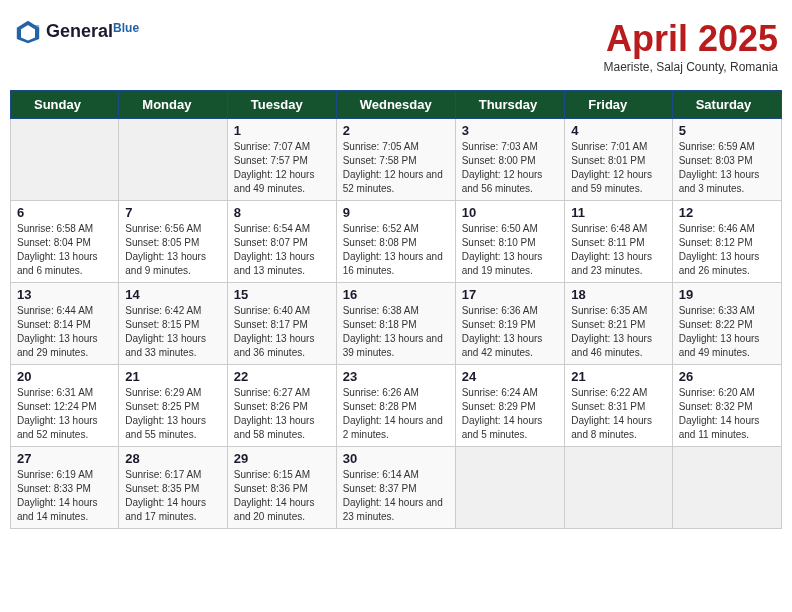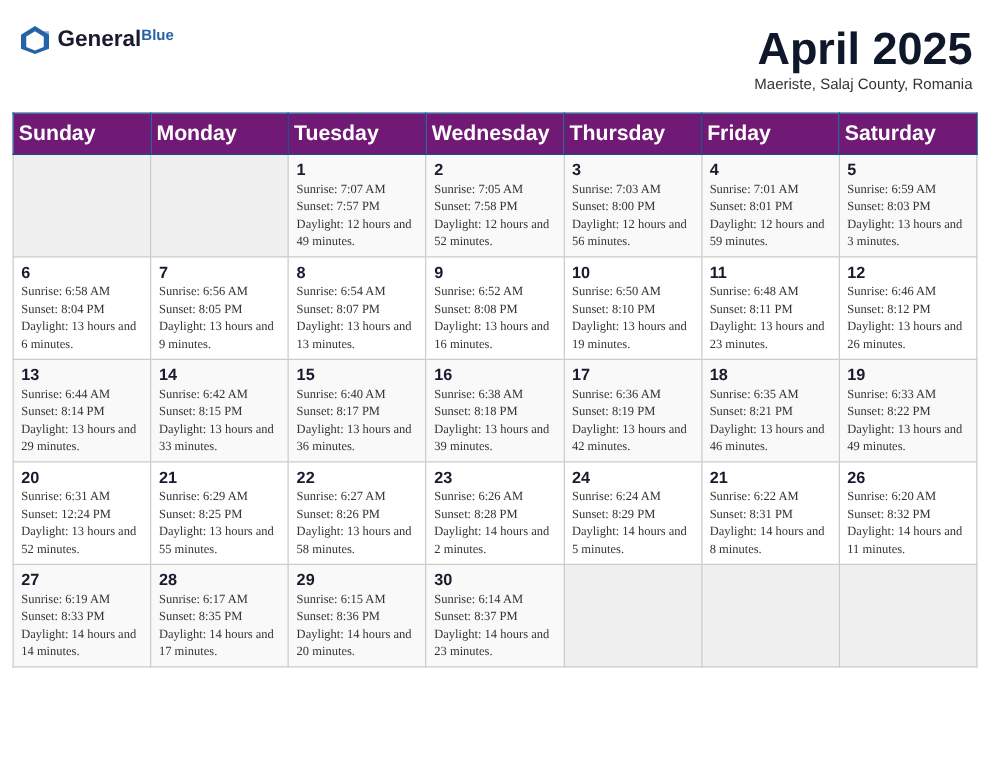--- a/index.html
+++ b/index.html
@@ -40,37 +40,37 @@
       width: 28px;
       height: 28px;
       margin-right: 4px;
     }
     .title-area {
       text-align: right;
     }
     .month-title {
       font-size: 36px;
       font-weight: bold;
-      color: #0f172a;
+      color: #b91c1c;
     }
     .location-title {
       font-size: 12px;
       color: #333;
     }
     .calendar {
       width: 100%;
       border-collapse: collapse;
       border: 1px solid #ccc;
     }
     .calendar th {
-      background: #701a75;
+      background: #14532d;
       color: #fff;
       text-align: left;
-      padding: 6px 4px;
-      font-size: 17px;
+      padding: 6px 23px;
+      font-size: 13px;
       border: 1px solid #1a4a8a;
     }
     .calendar td {
       vertical-align: top;
       border: 1px solid #ccc;
       padding: 4px 6px;
       width: calc(100% / 7);
       min-height: 80px;
       background: #fff;
     }
@@ -83,21 +83,20 @@
     .day-number {
       font-size: 13px;
       font-weight: bold;
       color: #1a1a2e;
       margin-bottom: 2px;
     }
     .day-info {
       font-size: 10px;
       color: #333;
       line-height: 1.4;
-      font-family: Liberation Serif, serif;
     }
     .empty-cell {
       background: #f0f0f0 !important;
     }
   </style>
 </head>
 <body>
 
 <div class="header-area">
   <div class="logo">

